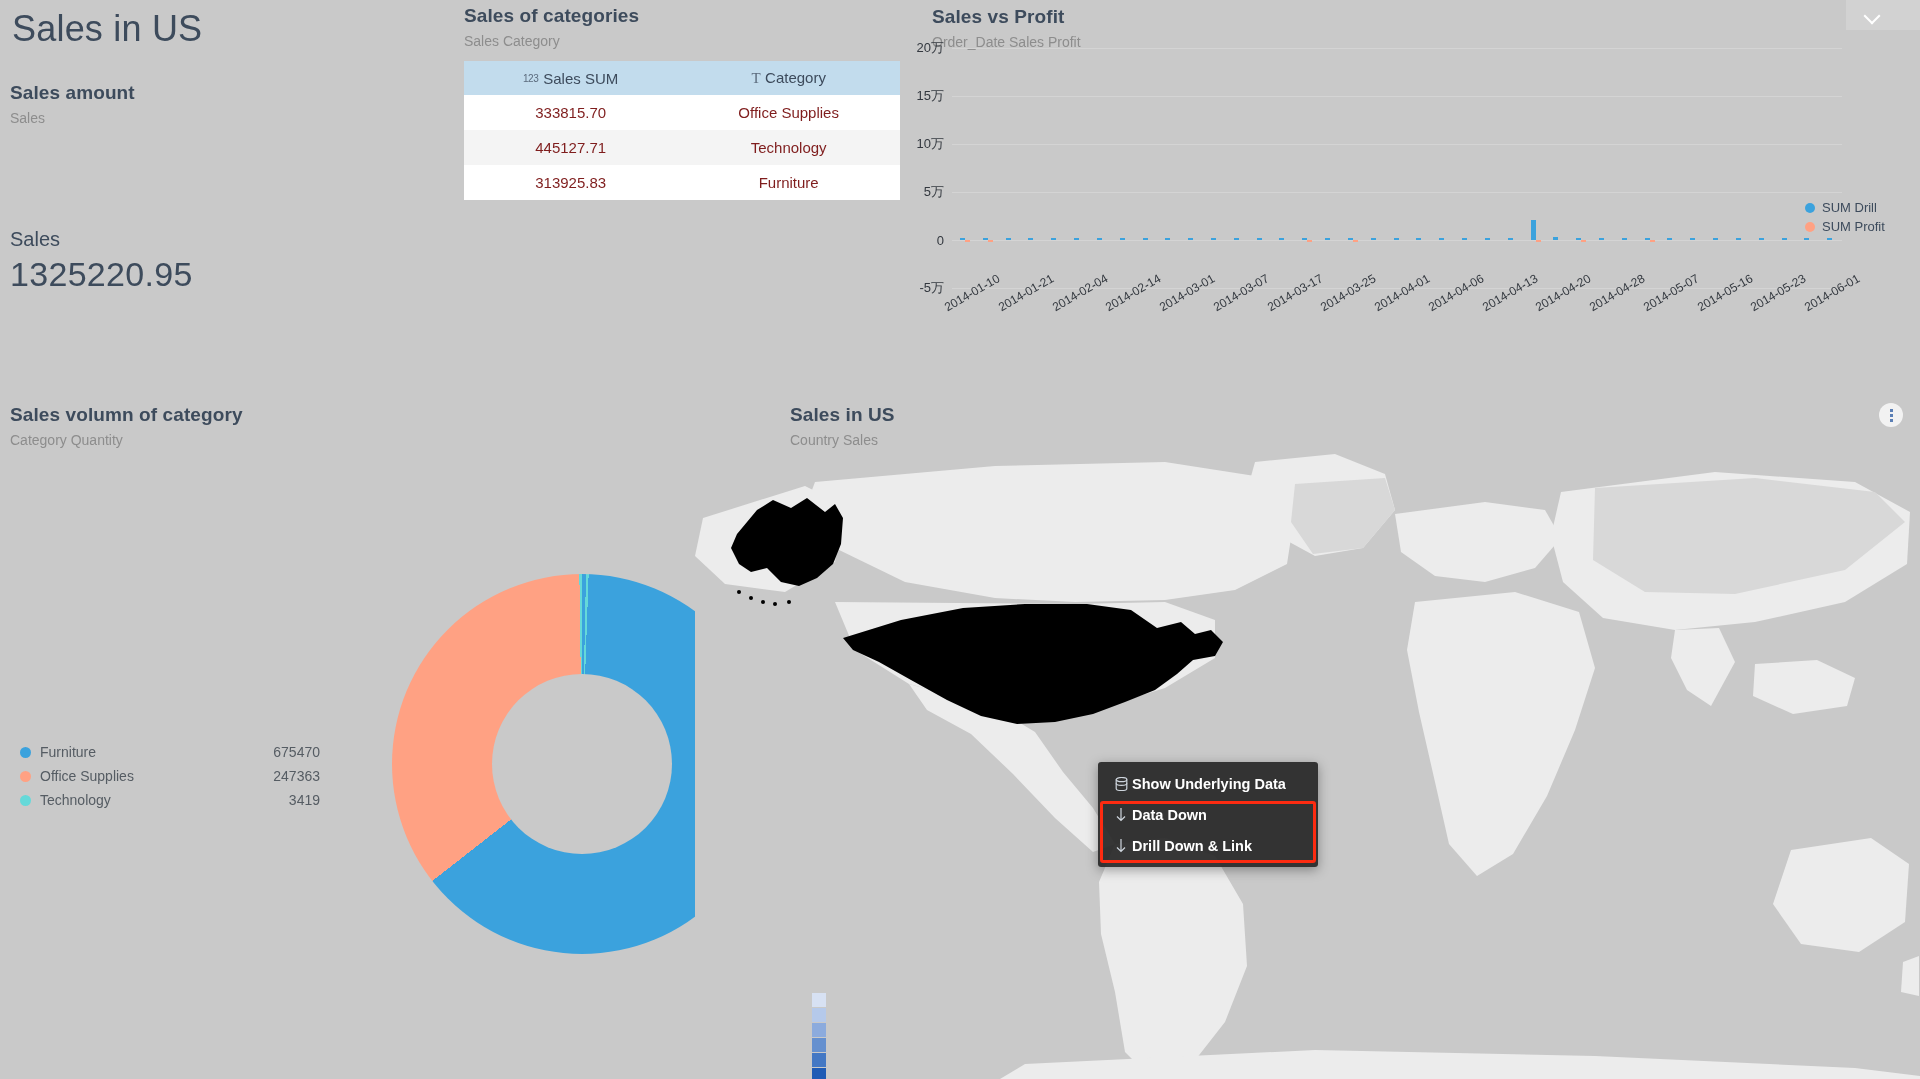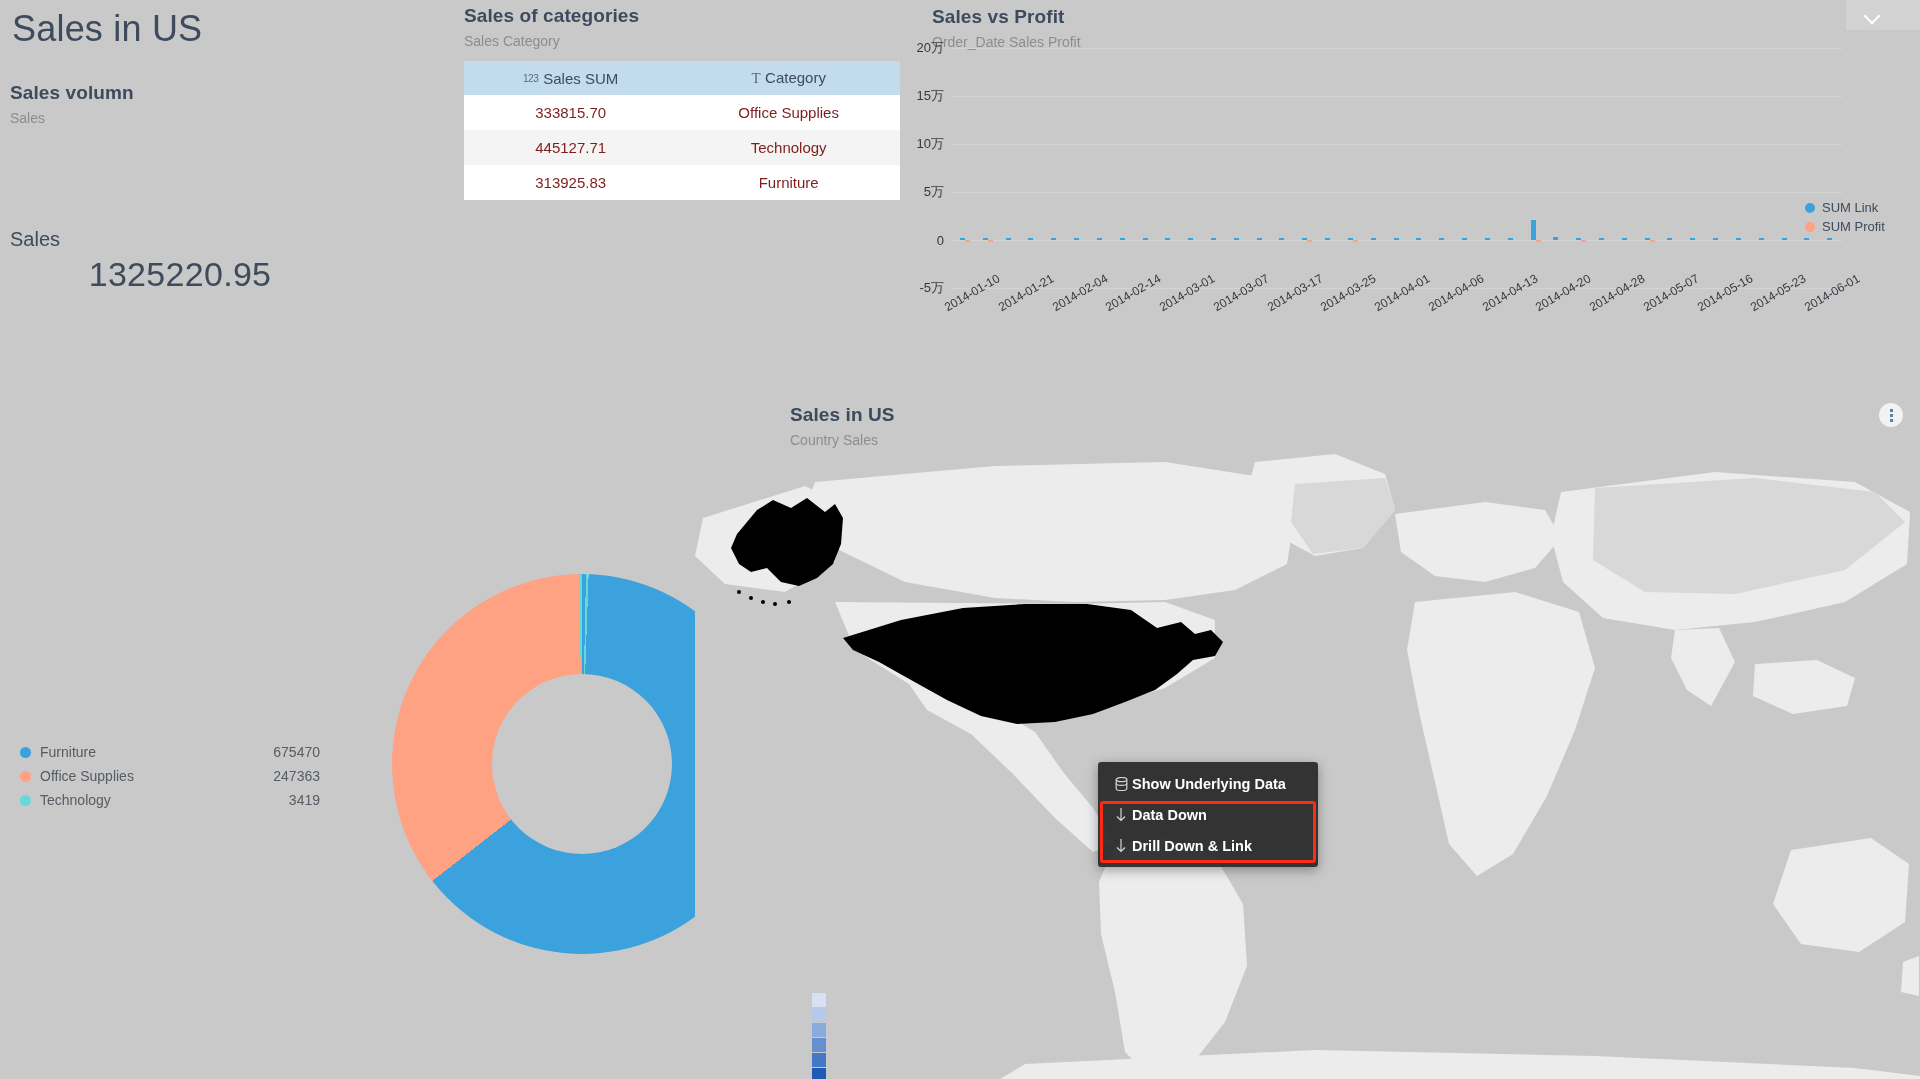--- a/index.html
+++ b/index.html
@@ -34,21 +34,21 @@
   
   #page-title {
     position:absolute; left:12px; top:8px;
     font-size:36px; font-weight:400; color:#3d4b5c; letter-spacing:.2px;
   }
 
   
   #kpi-card { position:absolute; left:10px; top:82px; width:330px; }
   #kpi-value-block { position:absolute; left:10px; top:228px; width:340px; }
   #kpi-value-label { font-size:20px; color:#3d4b5c; }
-  #kpi-value-number { font-size:34px; color:#3d4b5c; margin-top:4px; letter-spacing:.3px;text-align:center; }
+  #kpi-value-number { font-size:34px; color:#3d4b5c; margin-top:4px; letter-spacing:.3px; }
 
   
   #table-card { position:absolute; left:464px; top:5px; width:440px; }
   #cat-table { width:436px; border-collapse:collapse; margin-top:12px; background:#ffffff; }
   #cat-table th {
     background:#c2dced; font-weight:400; font-size:15px; color:#3d4b5c;
     height:34px; padding:0 14px; text-align:center; white-space:nowrap;
   }
   #cat-table td {
     height:35px; font-size:15px; color:#7f1d1d; text-align:center; padding:0 14px;
@@ -144,21 +144,21 @@
 
 <div id="root">
 
   <div class="collapse-panel">
     <span class="chevron-down"></span>
   </div>
 
   <div id="page-title">Sales in US</div>
 
   <div id="kpi-card">
-    <div class="card-title">Sales volumn</div>
+    <div class="card-title">Sales amount</div>
     <div class="card-sub">Sales</div>
   </div>
   <div id="kpi-value-block">
     <div id="kpi-value-label">Sales</div>
     <div id="kpi-value-number">1325220.95</div>
   </div>
 
   <div id="table-card">
     <div class="card-title">Sales of categories</div>
     <div class="card-sub">Sales Category</div>
@@ -272,35 +272,39 @@
         <div class="x-label" style="left: 708.75px; top: 300px;">2014-05-07</div>
         <div class="x-label" style="left: 762.5px; top: 300px;">2014-05-16</div>
         <div class="x-label" style="left: 816.25px; top: 300px;">2014-05-23</div>
         <div class="x-label" style="left: 870px; top: 300px;">2014-06-01</div>
       </div>
   </div>
 
   <div id="ts-legend">
     <div class="legend-row">
       <span class="legend-dot" style="background:#3ba2dd"></span>
-      <span>SUM Link</span>
+      <span>SUM Drill</span>
     </div>
     <div class="legend-row">
       <span class="legend-dot" style="background:#ffa183"></span>
       <span>SUM Profit</span>
     </div>
   </div>
 
   <div id="kebab-button">
     <span class="kebab-dot"></span>
     <span class="kebab-dot"></span>
     <span class="kebab-dot"></span>
   </div>
 
   <div id="donut-card">
+    <div id="donut-head">
+      <div class="card-title">Sales volumn of category</div>
+      <div class="card-sub">Category Quantity</div>
+    </div>
 
     <div id="donut-legend">
       <div class="dl-row">
         <span class="dl-dot" style="background:#3ba2dd"></span>
         <span class="dl-name">Furniture</span>
         <span class="dl-val">675470</span>
       </div>
       <div class="dl-row">
         <span class="dl-dot" style="background:#ffa183"></span>
         <span class="dl-name">Office Supplies</span>

